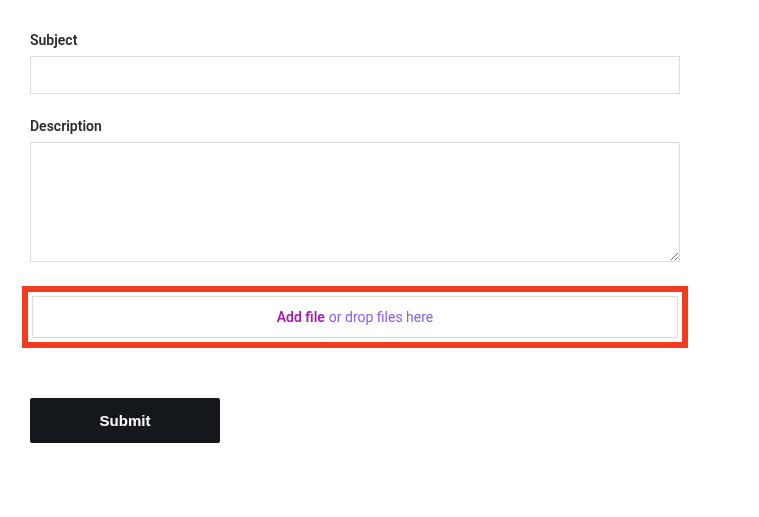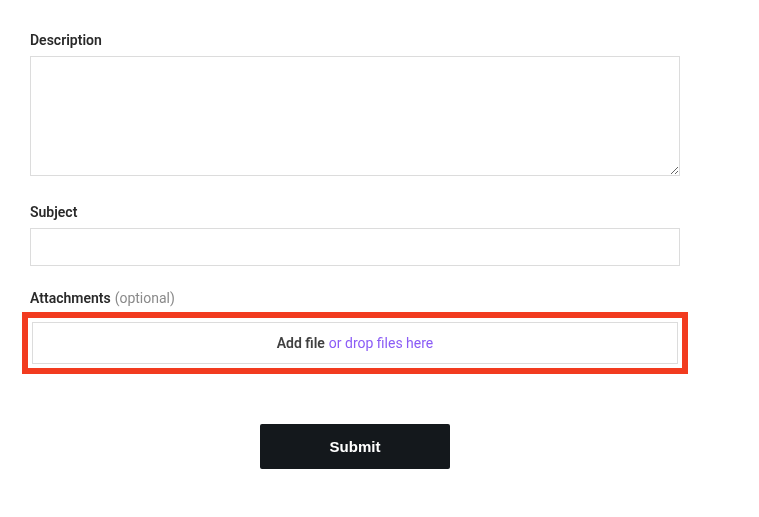--- a/index.html
+++ b/index.html
@@ -59,30 +59,30 @@
       height: 42px;
       border: 1px solid #dcdcdc;
       background: #ffffff;
       display: flex;
       align-items: center;
       justify-content: center;
       font-size: 14px;
       cursor: pointer;
     }
     .dropzone .addfile {
-      color: #404040;
+      color: #a21caf;
       font-weight: 600;
     }
     .dropzone .droptext {
       color: #8b5cf6;
       margin-left: 4px;
     }
     .submit-row {
       display: flex;
-      justify-content: center;
+      justify-content: flex-start;
       margin-top: 50px;
     }
     .submit-btn {
       background: #14181c;
       color: #ffffff;
       border: none;
       padding: 14px 0;
       width: 190px;
       font-size: 15px;
       font-weight: 600;
@@ -90,34 +90,30 @@
       border-radius: 2px;
       text-align: center;
     }
   </style>
 </head>
 <body>
 
 <div class="form-container">
 
   <div class="form-group">
+    <label class="label">Subject</label>
+    <input type="text" class="text-input" value="" style="">
+  </div>
+
+  <div class="form-group">
     <label class="label">Description</label>
     <textarea class="textarea-input" style=""></textarea>
   </div>
 
   <div class="form-group">
-    <label class="label">Subject</label>
-    <input type="text" class="text-input" value="" style="">
-  </div>
-
-  <div class="form-group">
-    <div>
-      <span class="label">Attachments</span>
-      <span class="label optional">(optional)</span>
-    </div>
     <div class="highlight-box">
       <div class="dropzone">
         <span class="addfile">Add file</span>
         <span class="droptext">or drop files here</span>
       </div>
     </div>
   </div>
 
   <div class="submit-row">
     <button class="submit-btn">Submit</button>

